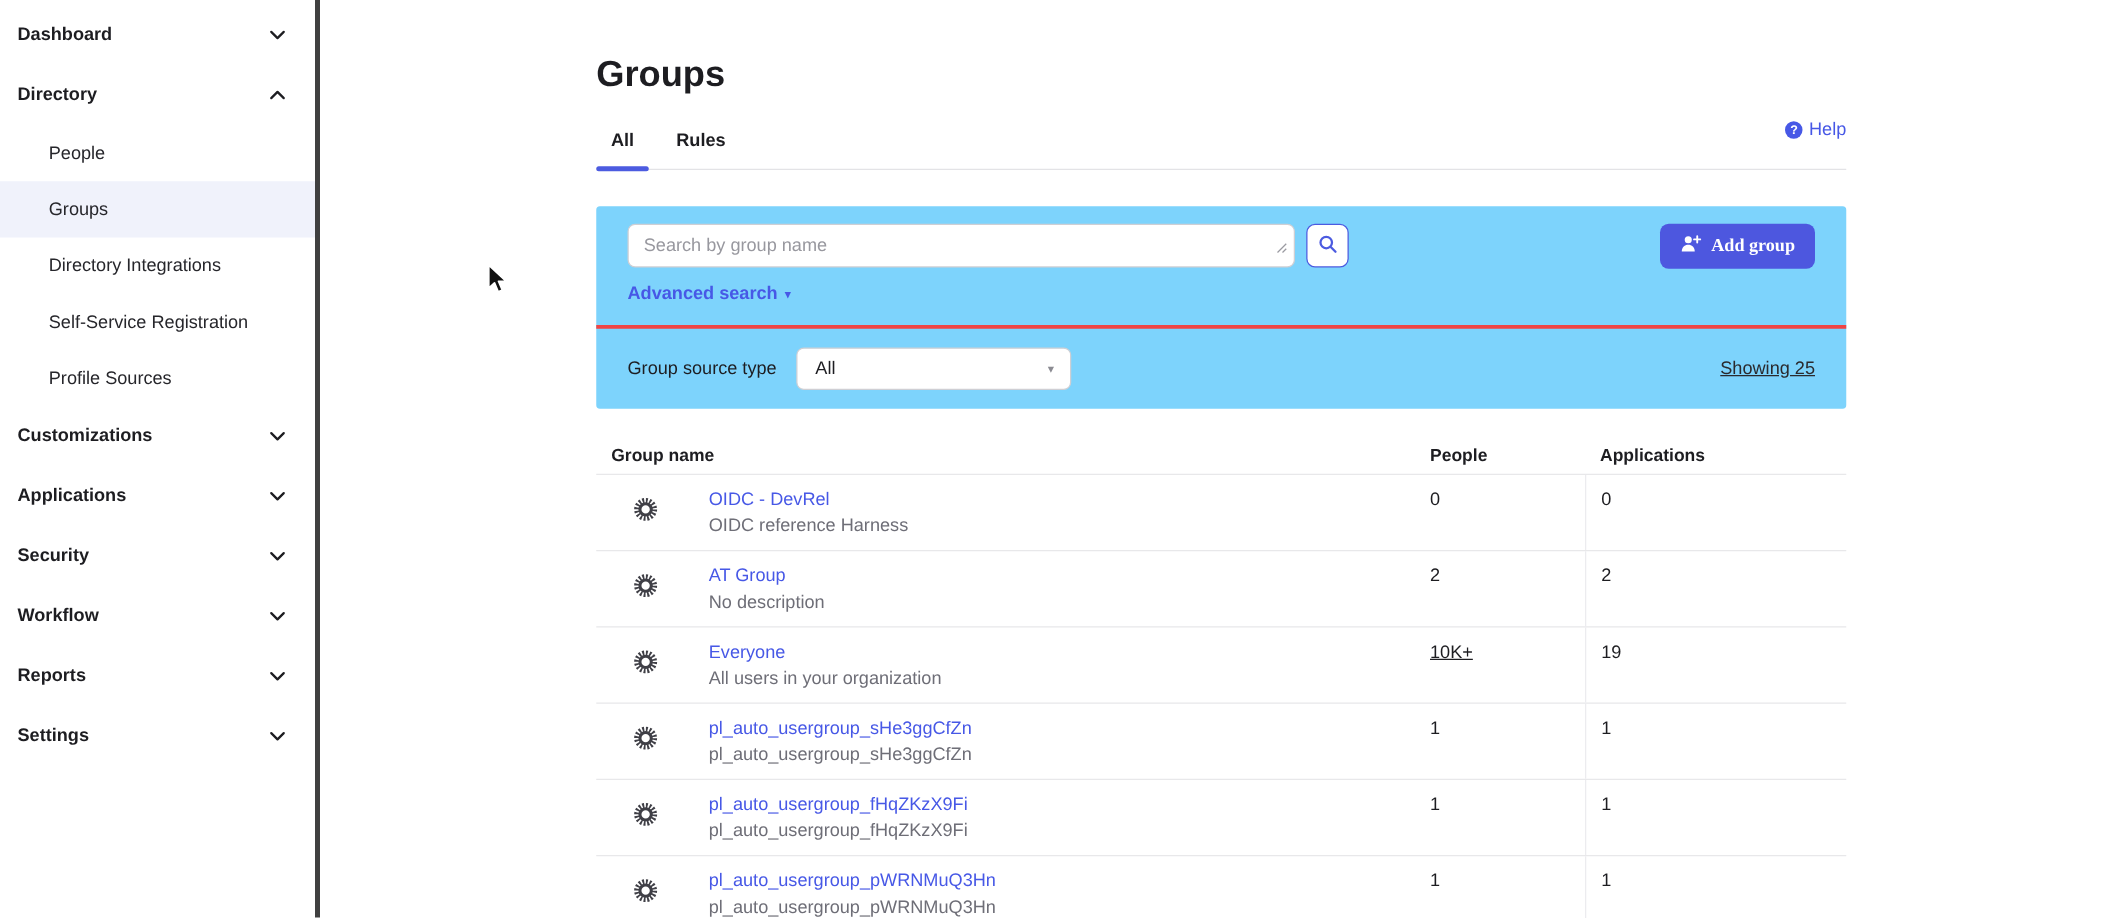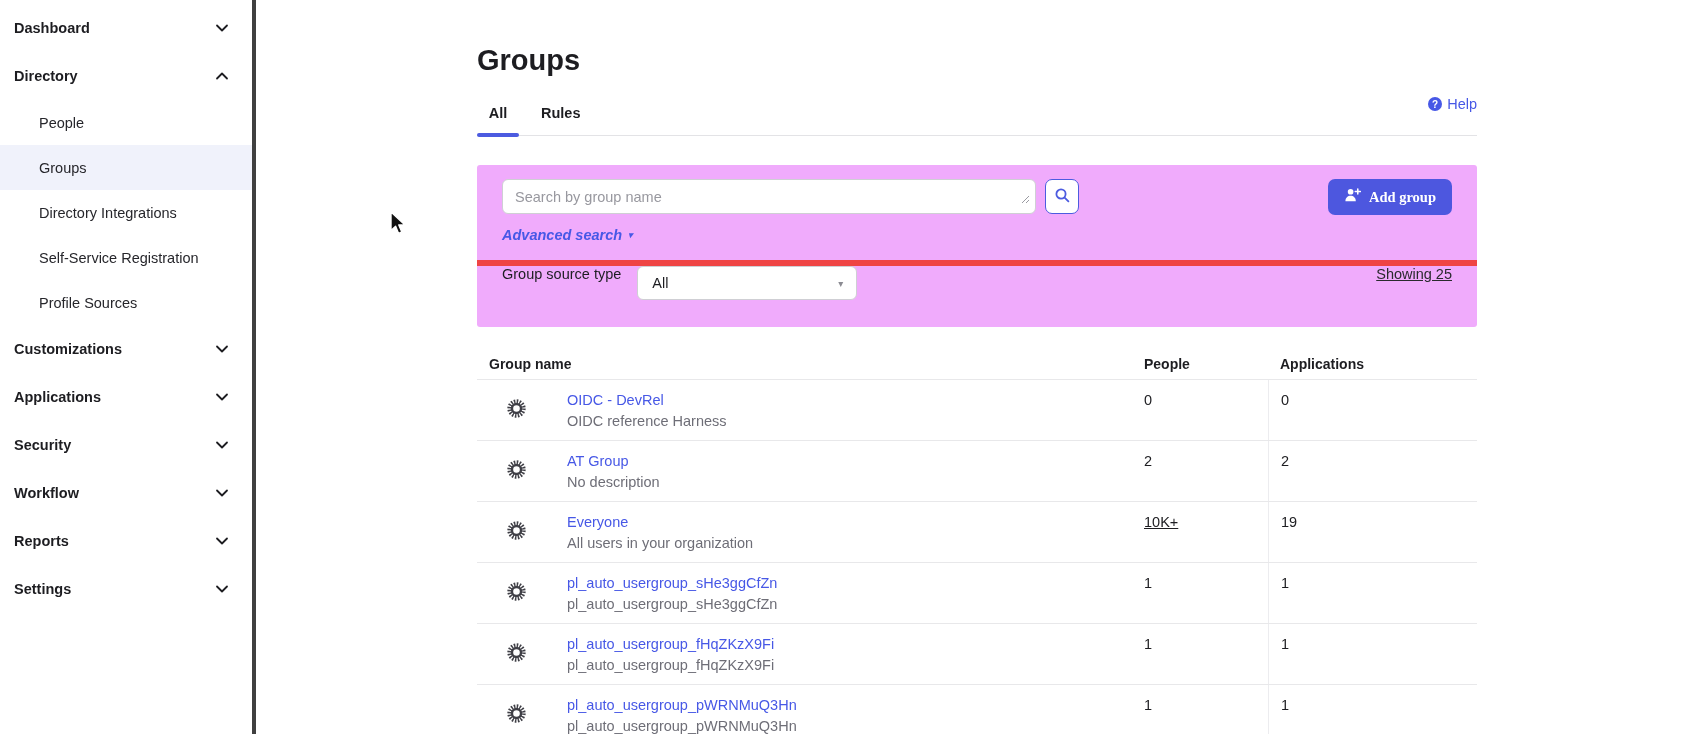--- a/index.html
+++ b/index.html
@@ -28,41 +28,41 @@
     font-size: 10px; font-weight: 700; display: flex; align-items: center; justify-content: center; }
 
   .tabs { display: flex; margin-top: 27px; border-bottom: 1px solid #e3e3e6; }
   .tab { position: relative; padding-bottom: 14px; font-size: 14.5px; font-weight: 700; cursor: pointer; }
   .tab-all { width: 42px; text-align: center; }
   .tab-rules { margin-left: 22px; }
   .tab.active::after { content: ""; position: absolute; left: 0; right: 0; bottom: -2px;
     height: 4px; background: #4c5be0; border-radius: 2px; }
 
   
-  .panel { margin-top: 29px; height: 162px; background: #f0abfc; border-radius: 3px; }
+  .panel { margin-top: 29px; height: 162px; background: #7dd3fc; border-radius: 3px; }
   .search-row { display: flex; align-items: flex-start; padding: 14px 25px 0 25px; }
   .search-wrap { position: relative; }
   .search-input { width: 534px; height: 35px; border: 1px solid #cfcfd4; border-radius: 6px;
     padding: 0 22px 0 12px; font-size: 14.5px; font-family: "Liberation Sans", sans-serif;
     color: #1d1d21; background: #fff; outline: none; }
   .search-input::placeholder { color: #98989f; }
   .grip { position: absolute; right: 6px; bottom: 6px; pointer-events: none; }
   .search-btn { margin-left: 9px; width: 34px; height: 35px; background: #fff;
     border: 1.5px solid #4c5be0; border-radius: 7px; display: flex; align-items: center;
     justify-content: center; cursor: pointer; }
   .add-btn { margin-left: auto; height: 36px; padding: 0 16px; background: #4d57df; color: #fff;
     border: none; border-radius: 7px; font-size: 14.5px; font-weight: 700;
     font-family: Liberation Serif, serif; display: flex; align-items: center; gap: 8px;
     cursor: pointer; }
   .advanced { display: inline-flex; align-items: center; gap: 6px; margin: 12px 0 0 25px;
-    color: #4758e6; font-size: 14.5px; font-weight: 600; cursor: pointer; font-style: italic; }
+    color: #4758e6; font-size: 14.5px; font-weight: 600; cursor: pointer; }
   .caret { font-size: 9px; color: #4758e6; }
 
-  .filter-row { margin-top: 16px; height: 67px; border-top: 6px solid #ef4444;
-    display: flex; padding: 0 25px; }
+  .filter-row { margin-top: 16px; height: 67px; border-top: 3px solid #ef4444;
+    display: flex; align-items: center; padding: 0 25px; }
   .filter-label { font-size: 14.5px; }
   .select { position: relative; margin-left: 16px; width: 220px; height: 34px; background: #fff;
     border: 1px solid #cfcfd4; border-radius: 6px; display: flex; align-items: center;
     padding: 0 14px; font-size: 14.5px; cursor: pointer; }
   .select .caret { position: absolute; right: 13px; color: #8b8b92; font-size: 10px; }
   .showing { margin-left: auto; font-size: 14.5px; color: #2a2a2e; text-decoration: underline; }
 
   
   .grid-cols { display: grid; grid-template-columns: 667px 124px 209px; }
   .thead { height: 31px; align-items: center; font-size: 14px; font-weight: 600; margin-top: 21px; }

